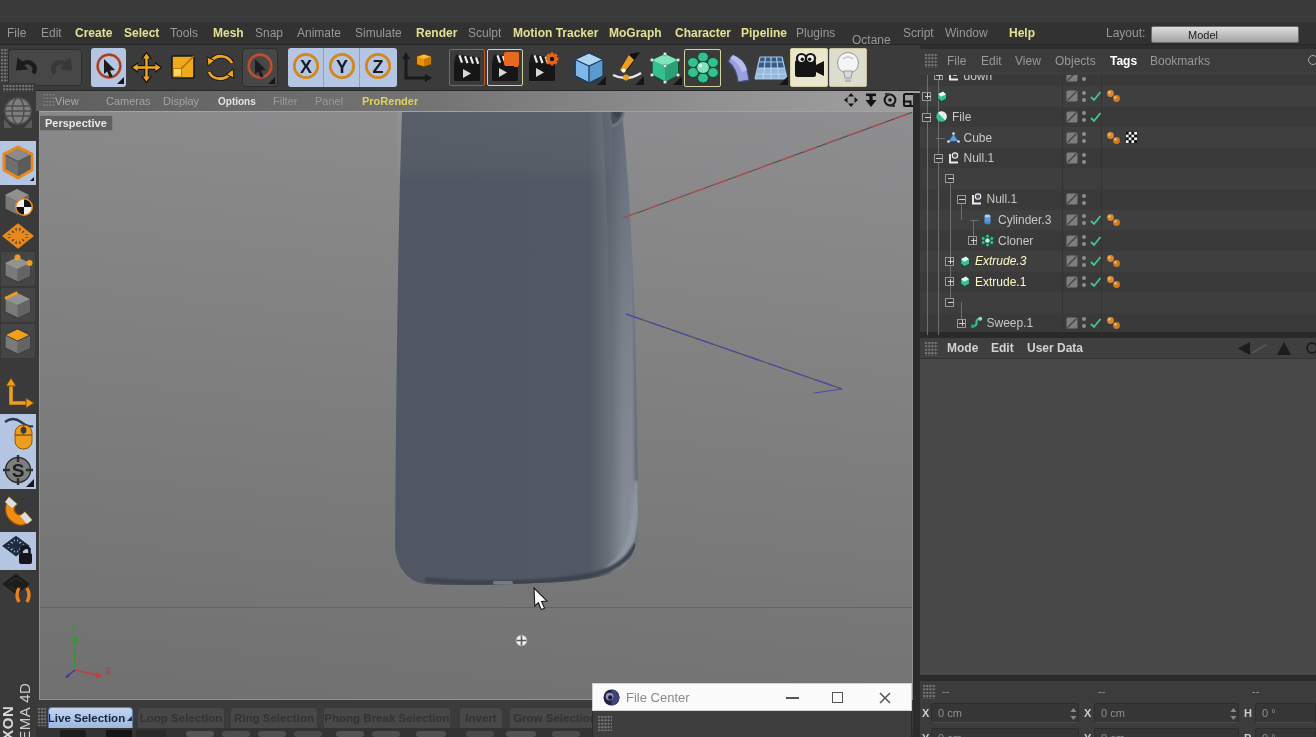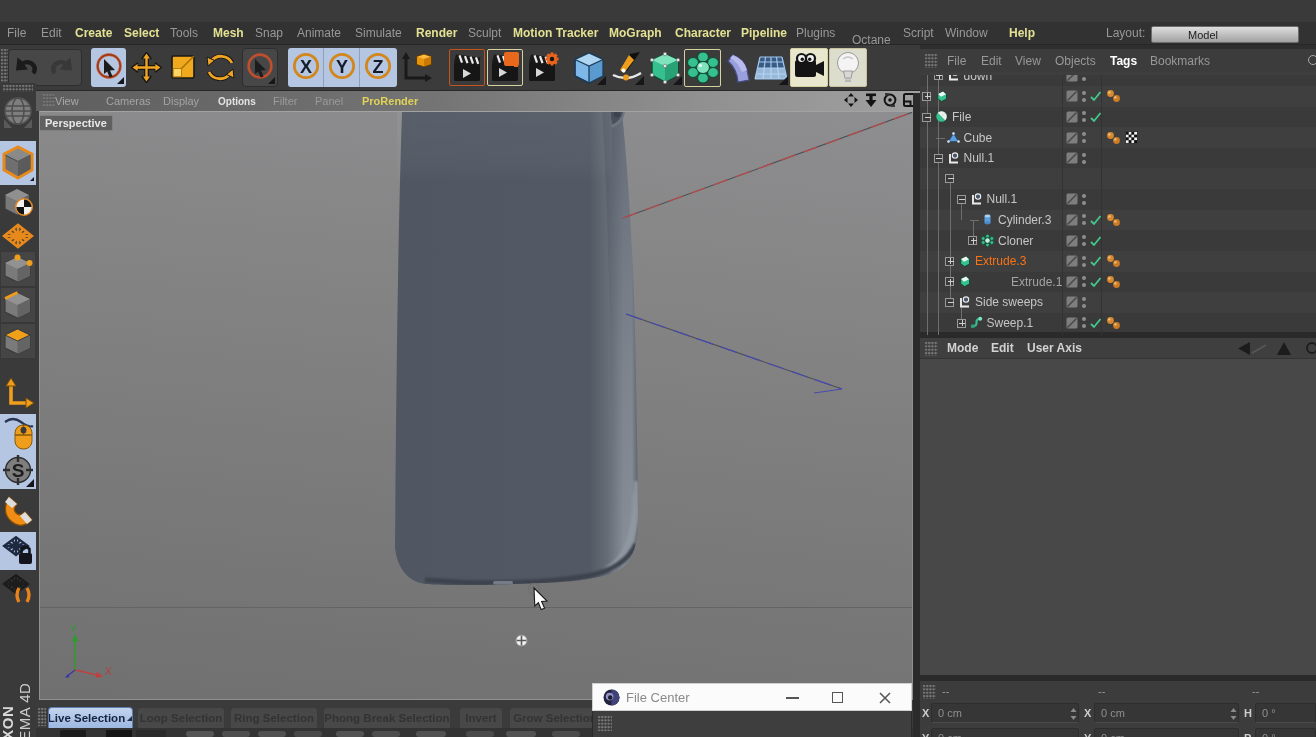--- a/index.html
+++ b/index.html
@@ -727,21 +727,21 @@
 <div class="abs" style="left:162px;top:11.8px;width:4px;height:4px;border-radius:2px;background:#8e8e8e;"></div>
 <svg class="abs" style="left:169px;top:4.3px" width="13" height="13" viewBox="0 0 13 13">
             <path d="M2 7 L5 10 L11.5 2" fill="none" stroke="#43c98c" stroke-width="1.8"></path>
           </svg>
 </div>
 <div class="abs" style="left:0;top:175.9px;width:396px;height:20.6px;background:#3f3f3f;">
 <svg class="abs" style="left:38.0px;top:3.8000000000000007px;z-index:3" width="13" height="13" viewBox="0 0 13 13">
             <path d="M3 4 L8 1.5 L11.5 4.5 L11.5 9 L6.5 11.5 L2.5 8.5 Z" fill="#35c08d" stroke="#0c3c2a" stroke-width="0.8"></path>
             <path d="M3 4 L8 1.5 L11 4.2 L6 6.8 Z" fill="#eafaf2"></path>
           </svg>
-<div class="abs" style="left:55.0px;top:3.3px;font-size:12px;color:#f97316;white-space:nowrap;">Extrude.3</div>
+<div class="abs" style="left:55.0px;top:3.3px;font-size:12px;color:#fef9c3;white-space:nowrap;font-style:italic;">Extrude.3</div>
 <svg class="abs" style="left:146px;top:4.3px" width="12" height="12" viewBox="0 0 12 12">
             <rect x="0.5" y="0.5" width="11" height="11" rx="1.5" fill="#7e7e7e"></rect>
             <path d="M1.5 10.5 L10.5 1.5" stroke="#4a4a4a" stroke-width="1.6"></path>
           </svg>
 <div class="abs" style="left:162px;top:4.8px;width:4px;height:4px;border-radius:2px;background:#8e8e8e;"></div>
 <div class="abs" style="left:162px;top:11.8px;width:4px;height:4px;border-radius:2px;background:#8e8e8e;"></div>
 <svg class="abs" style="left:169px;top:4.3px" width="13" height="13" viewBox="0 0 13 13">
             <path d="M2 7 L5 10 L11.5 2" fill="none" stroke="#43c98c" stroke-width="1.8"></path>
           </svg>
 <svg class="abs" style="left:186px;top:3.3px" width="16" height="15" viewBox="0 0 16 15">
@@ -749,49 +749,36 @@
             <circle cx="3.4" cy="3.4" r="1.2" fill="#f0c080"></circle>
             <circle cx="10.5" cy="9.5" r="3.4" fill="#cc7c24"></circle>
             <circle cx="9.4" cy="8.4" r="1.2" fill="#f0c080"></circle>
           </svg>
 </div>
 <div class="abs" style="left:0;top:196.5px;width:396px;height:20.6px;background:#3a3a3a;">
 <svg class="abs" style="left:38.0px;top:3.8000000000000007px;z-index:3" width="13" height="13" viewBox="0 0 13 13">
             <path d="M3 4 L8 1.5 L11.5 4.5 L11.5 9 L6.5 11.5 L2.5 8.5 Z" fill="#35c08d" stroke="#0c3c2a" stroke-width="0.8"></path>
             <path d="M3 4 L8 1.5 L11 4.2 L6 6.8 Z" fill="#eafaf2"></path>
           </svg>
-<div class="abs" style="left:55.0px;top:3.3px;font-size:12px;color:#a3a3a3;white-space:nowrap;margin-left:36px;">Extrude.1</div>
+<div class="abs" style="left:55.0px;top:3.3px;font-size:12px;color:#fef9c3;white-space:nowrap;">Extrude.1</div>
 <svg class="abs" style="left:146px;top:4.3px" width="12" height="12" viewBox="0 0 12 12">
             <rect x="0.5" y="0.5" width="11" height="11" rx="1.5" fill="#7e7e7e"></rect>
             <path d="M1.5 10.5 L10.5 1.5" stroke="#4a4a4a" stroke-width="1.6"></path>
           </svg>
 <div class="abs" style="left:162px;top:4.8px;width:4px;height:4px;border-radius:2px;background:#8e8e8e;"></div>
 <div class="abs" style="left:162px;top:11.8px;width:4px;height:4px;border-radius:2px;background:#8e8e8e;"></div>
 <svg class="abs" style="left:169px;top:4.3px" width="13" height="13" viewBox="0 0 13 13">
             <path d="M2 7 L5 10 L11.5 2" fill="none" stroke="#43c98c" stroke-width="1.8"></path>
           </svg>
 <svg class="abs" style="left:186px;top:3.3px" width="16" height="15" viewBox="0 0 16 15">
             <circle cx="4.5" cy="4.5" r="3.4" fill="#d8882e"></circle>
             <circle cx="3.4" cy="3.4" r="1.2" fill="#f0c080"></circle>
             <circle cx="10.5" cy="9.5" r="3.4" fill="#cc7c24"></circle>
             <circle cx="9.4" cy="8.4" r="1.2" fill="#f0c080"></circle>
           </svg>
-</div>
-<div class="abs" style="left:0;top:217.1px;width:396px;height:20.6px;background:#3f3f3f;">
-<svg class="abs" style="left:38.0px;top:3.8000000000000007px;z-index:3" width="13" height="13" viewBox="0 0 13 13">
-            <path d="M3 2 L3 10.5 L11 10.5" fill="none" stroke="#ececec" stroke-width="1.9"></path>
-            <circle cx="8" cy="3.6" r="2.7" fill="#46566a" stroke="#ececec" stroke-width="1.1"></circle>
-          </svg>
-<div class="abs" style="left:55.0px;top:3.3px;font-size:12px;color:#c6c6c6;white-space:nowrap;">Side sweeps</div>
-<svg class="abs" style="left:146px;top:4.3px" width="12" height="12" viewBox="0 0 12 12">
-            <rect x="0.5" y="0.5" width="11" height="11" rx="1.5" fill="#7e7e7e"></rect>
-            <path d="M1.5 10.5 L10.5 1.5" stroke="#4a4a4a" stroke-width="1.6"></path>
-          </svg>
-<div class="abs" style="left:162px;top:4.8px;width:4px;height:4px;border-radius:2px;background:#8e8e8e;"></div>
-<div class="abs" style="left:162px;top:11.8px;width:4px;height:4px;border-radius:2px;background:#8e8e8e;"></div>
 </div>
 <div class="abs" style="left:0;top:237.7px;width:396px;height:20.6px;background:#3a3a3a;">
 <svg class="abs" style="left:49.5px;top:3.8000000000000007px;z-index:3" width="13" height="13" viewBox="0 0 13 13">
             <path d="M2.5 10.5 Q7 10 6.5 6.5 T10.5 2.5" fill="none" stroke="#35c08d" stroke-width="2.2"></path>
             <circle cx="2.8" cy="10.2" r="2" fill="#2aa274"></circle>
             <circle cx="10.2" cy="2.8" r="2" fill="#7fe3bd"></circle>
           </svg>
 <div class="abs" style="left:66.5px;top:3.3px;font-size:12px;color:#c6c6c6;white-space:nowrap;">Sweep.1</div>
 <svg class="abs" style="left:146px;top:4.3px" width="12" height="12" viewBox="0 0 12 12">
             <rect x="0.5" y="0.5" width="11" height="11" rx="1.5" fill="#7e7e7e"></rect>
@@ -846,21 +833,21 @@
 <div class="abs" style="left:142px;top:0;width:1px;height:260px;background:#333333;z-index:6;"></div>
 <div class="abs" style="left:181px;top:0;width:1px;height:260px;background:#333333;z-index:6;"></div>
 </div>
 
     <div class="abs" style="left:0;top:287px;width:396px;height:6px;background:#2a2a2a;"></div>
 
     <div class="abs" style="left:0;top:293px;width:396px;height:21px;background:#3f3f3f;border-bottom:1px solid #343434;">
       <div class="abs grip" style="left:5px;top:4px;width:13px;height:14px;"></div>
       <div class="menu-item" style="left:27px;color:#d2d2d2;font-weight:bold;">Mode</div>
       <div class="menu-item" style="left:71px;color:#d2d2d2;font-weight:bold;">Edit</div>
-      <div class="menu-item" style="left:107px;color:#d2d2d2;font-weight:bold;">User Axis</div>
+      <div class="menu-item" style="left:107px;color:#d2d2d2;font-weight:bold;">User Data</div>
       <svg class="abs" style="left:316px;top:3px" width="80" height="15" viewBox="0 0 80 15">
         <path d="M2 7.5 L14 1 L14 14 Z" fill="#1c1c1c"></path>
         <path d="M16 12 L30 4" stroke="#565656" stroke-width="2"></path>
         <path d="M48 1 L55 14 L41 14 Z" fill="#1c1c1c"></path>
         <circle cx="76" cy="7" r="5" fill="none" stroke="#1c1c1c" stroke-width="1.8"></circle>
       </svg>
     </div>
 
     <div class="abs" style="left:0;top:314px;width:396px;height:322px;background:#484848;"></div>
 

